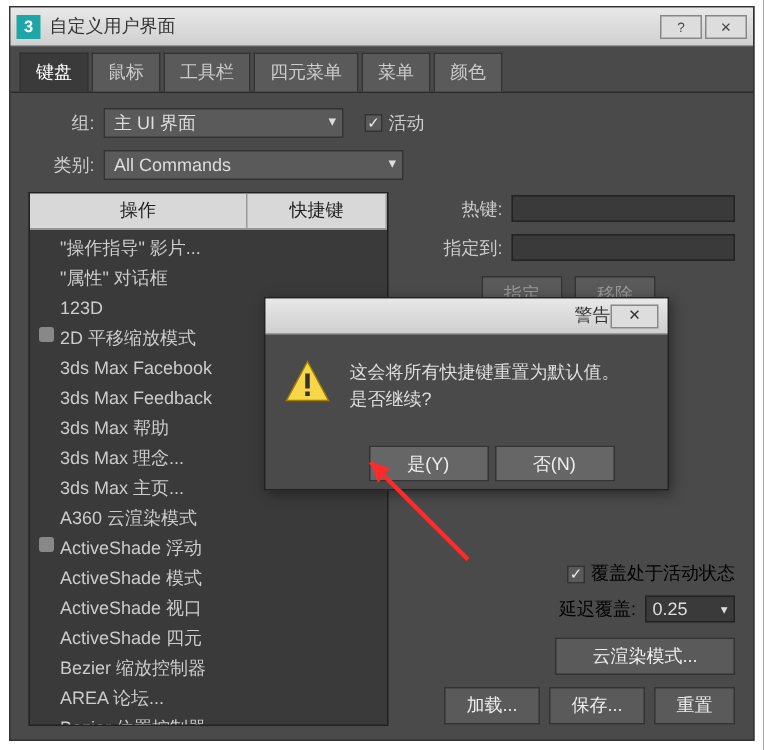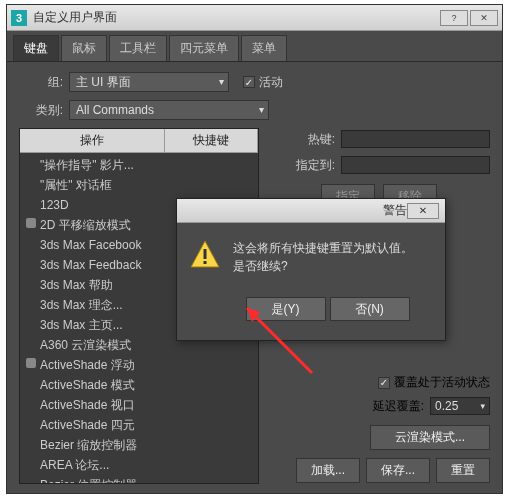--- a/index.html
+++ b/index.html
@@ -41,41 +41,42 @@
 .bottom .keymap { display: flex; justify-content: flex-end; margin-bottom: 8px; }
 .bottom .bbtns { display: flex; justify-content: flex-end; gap: 6px; }
 .dialog { position: absolute; left: 176px; top: 198px; width: 270px; background: #4a4a4a; border: 1px solid #222; box-shadow: 2px 2px 8px rgba(0,0,0,0.4); }
 .dialog .dtitle { height: 24px; background: linear-gradient(#e8e8e8, #cfcfcf); display: flex; align-items: center; padding: 0 6px; color: #333; border-bottom: 1px solid #999; }
 .dialog .dtitle span { flex: 1; text-align: right; }
 .dialog .dclose { width: 32px; height: 16px; border: 1px solid #888; background: #ddd; text-align: center; font-size: 10px; line-height: 14px; }
 .dialog .dbody { padding: 16px 12px; display: flex; gap: 12px; color: #ddd; }
 .warnicon { width: 32px; height: 32px; }
 .warnicon svg { width: 32px; height: 32px; }
 .dmsg { font-size: 12px; line-height: 18px; }
-.dbtns { display: flex; justify-content: center; gap: 4px; padding: 6px 0 19px; margin-left: 33px; }
+.dbtns { display: flex; justify-content: center; gap: 4px; padding: 6px 0 5px; margin-left: 33px; }
 .dbtn { width: 80px; height: 24px; background: #666; border: 1px solid #333; color: #eee; font-size: 12px; display:flex; align-items:center; justify-content:center; }
 .arrow { position: absolute; left: 232px; top: 298px; width: 90px; height: 80px; pointer-events: none; }
 </style>
 </head>
 <body>
 
 <div class="window">
   <div class="titlebar">
     <div class="app-icon">3</div>
     <div class="title">自定义用户界面</div>
     <div class="winbtn">?</div>
     <div class="winbtn">✕</div>
   </div>
 
   <div class="tabs">
     <div class="tab active">键盘</div>
     <div class="tab">鼠标</div>
     <div class="tab">工具栏</div>
     <div class="tab">四元菜单</div>
     <div class="tab">菜单</div>
+    <div class="tab">颜色</div>
   </div>
 
   <div class="body">
     <div class="row">
       <label>组:</label>
       <div class="select" style="width:160px">主 UI 界面</div>
       <span class="checkbox">✓</span>
       <span>活动</span>
     </div>
     <div class="row">

